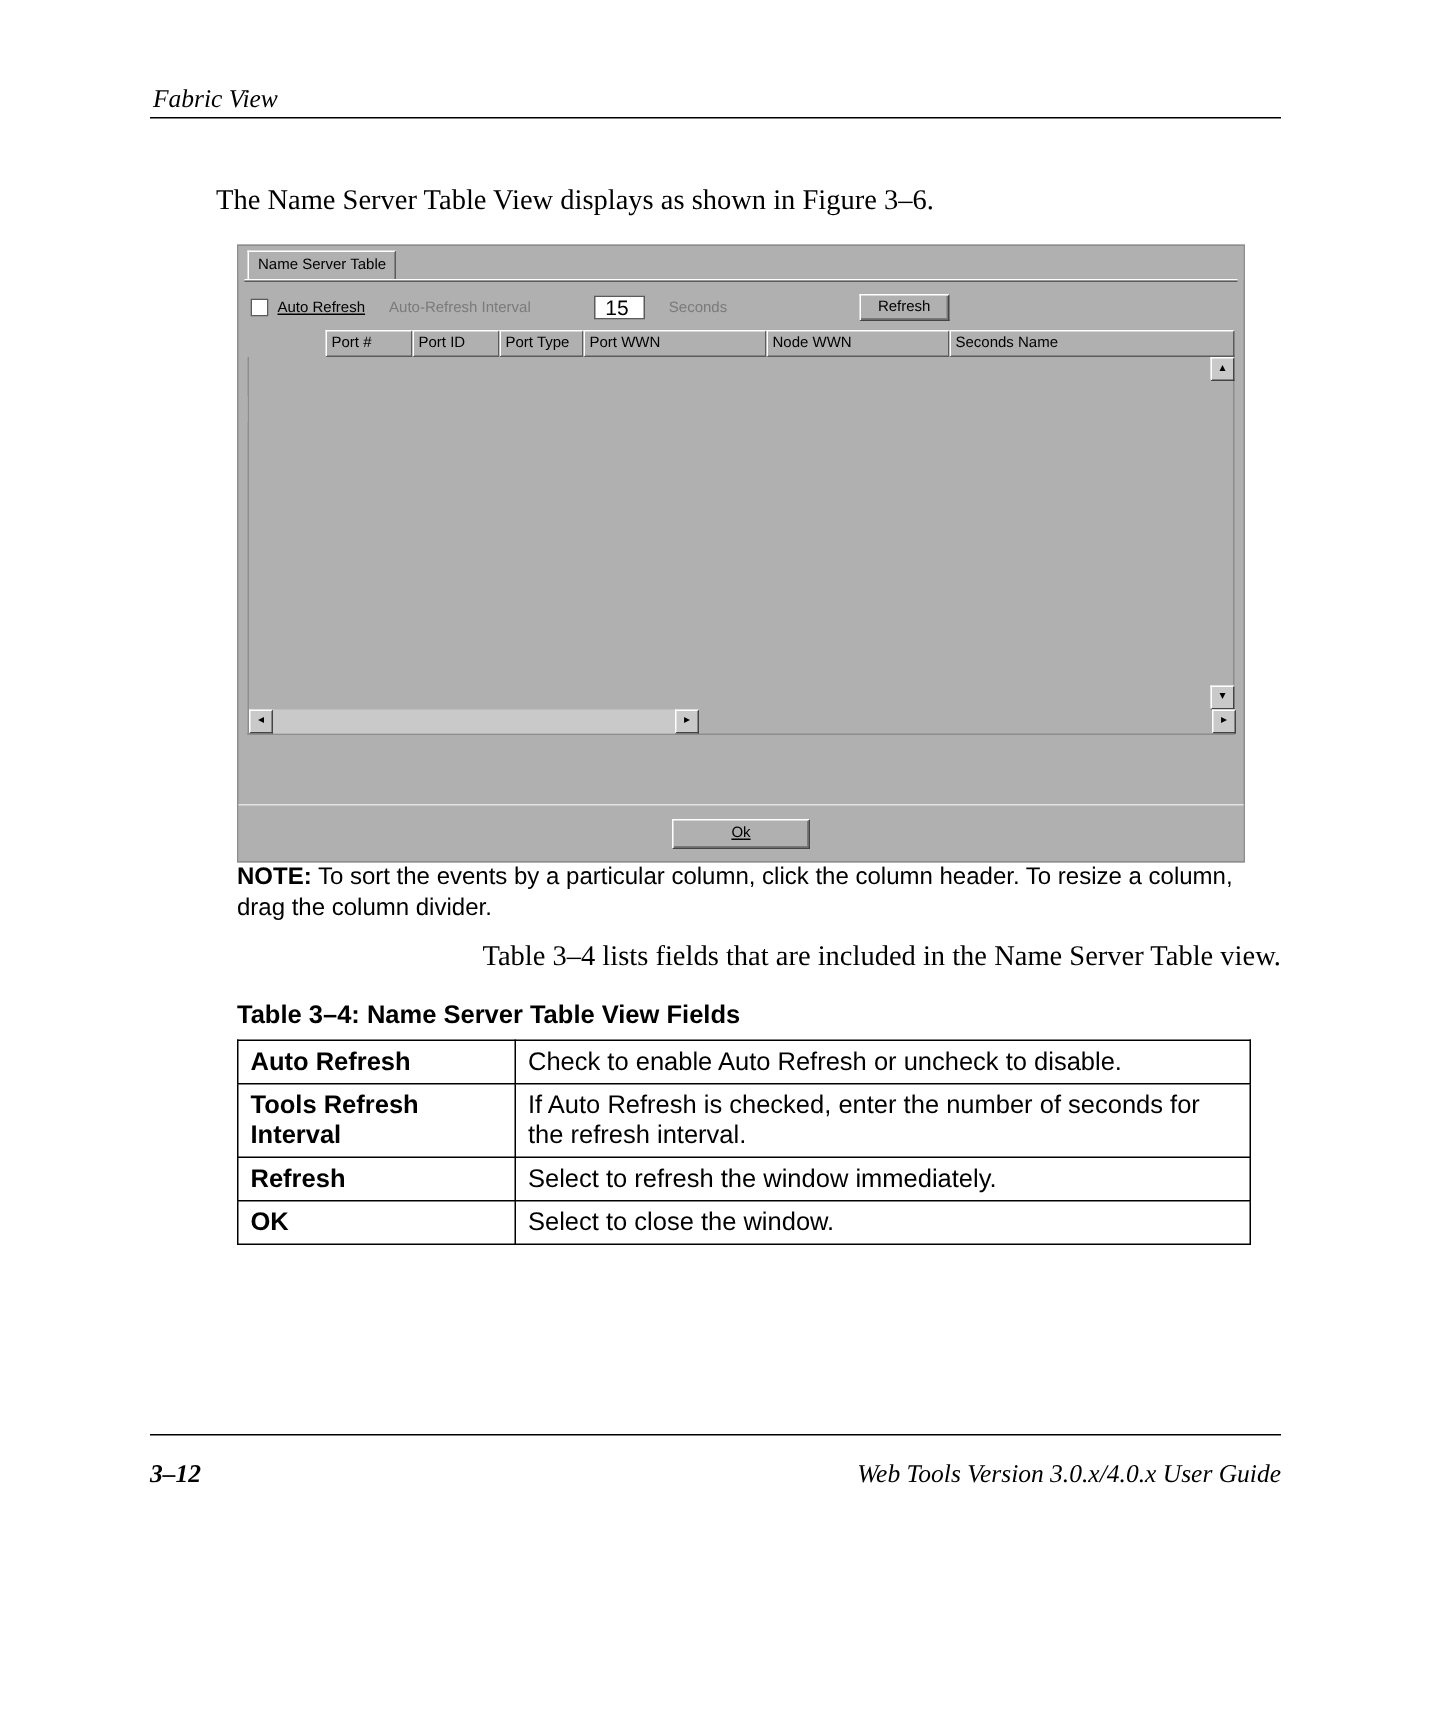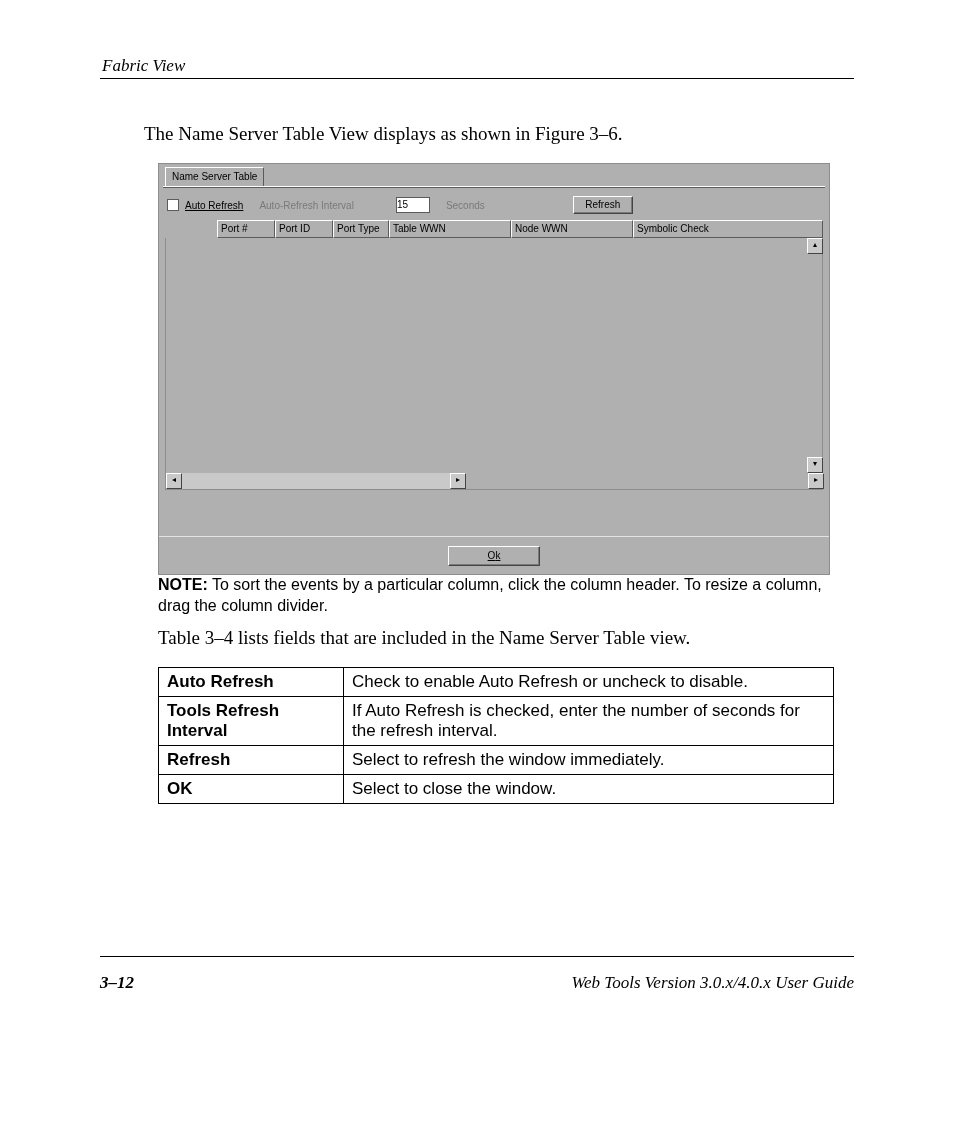--- a/index.html
+++ b/index.html
@@ -78,22 +78,22 @@
     border: 1px solid #5b5b5b;
     display: inline-block;
   }
   .toolbar-label { font-size: 10px; }
   .disabled { color: #7a7a7a; }
   .interval-input {
     width: 34px;
     height: 16px;
     background: #fff;
     border: 1px solid #5b5b5b;
-    font-size: 10px;
-    text-align: left;
+    font-size: 14px;
+    text-align: center;
     padding-right: 3px;
     line-height: 14px;
     margin-left: 36px;
   }
   .refresh-btn, .ok-btn {
     background: #b0b0b0;
     border: 1px solid #fff;
     border-right-color: #444;
     border-bottom-color: #444;
     box-shadow: inset -1px -1px 0 #7a7a7a;
@@ -211,20 +211,21 @@
   .note {
     font-family: Arial, Helvetica, sans-serif;
     font-size: 16px;
     margin: 0 0 10px 58px;
     line-height: 1.3;
   }
   .note-label { font-weight: bold; }
   .para {
     font-size: 19px;
     margin: 8px 0 18px 58px;
+    text-align: right;
   }
   .tbl-title {
     font-family: Arial, Helvetica, sans-serif;
     font-weight: bold;
     font-size: 17px;
     margin: 0 0 6px 58px;
   }
   table.fields {
     border-collapse: collapse;
     margin-left: 58px;
@@ -278,23 +279,23 @@
       <span class="toolbar-label disabled" style="margin-left:10px">Seconds</span>
       <span class="refresh-btn">Refresh</span>
     </div>
 
     <div class="table-area">
       <div class="col-headers">
         <div class="c0">Domain #</div>
         <div class="c1">Port #</div>
         <div class="c2">Port ID</div>
         <div class="c3">Port Type</div>
-        <div class="c4">Table WWN</div>
+        <div class="c4">Port WWN</div>
         <div class="c5">Node WWN</div>
-        <div class="c6">Symbolic Check</div>
+        <div class="c6">Seconds Name</div>
       </div>
       <div class="grid-body">
         <div class="vscroll">
           <div class="scroll-btn scroll-up">▴</div>
           <div class="scroll-btn scroll-down">▾</div>
           <div class="scroll-btn hscroll-right-btn">▸</div>
         </div>
         <div class="hscroll">
           <div class="scroll-btn left">◂</div>
           <div class="track"></div>
@@ -308,20 +309,21 @@
     </div>
   </div>
 
 
   <div class="note">
     <span class="note-label">NOTE:</span><span>  To sort the events by a particular column, click the column header. To resize a column, drag the column divider.</span>
   </div>
 
   <p class="para">Table 3–4 lists fields that are included in the Name Server Table view.</p>
 
+  <div class="tbl-title">Table 3–4:  Name Server Table View Fields</div>
 
   <table class="fields">
     <tbody>
         <tr>
       <td class="k">Auto Refresh</td>
       <td>Check to enable Auto Refresh or uncheck to disable.</td>
     </tr>
     <tr>
       <td class="k">Tools Refresh Interval</td>
       <td>If Auto Refresh is checked, enter the number of seconds for the refresh interval.</td>

